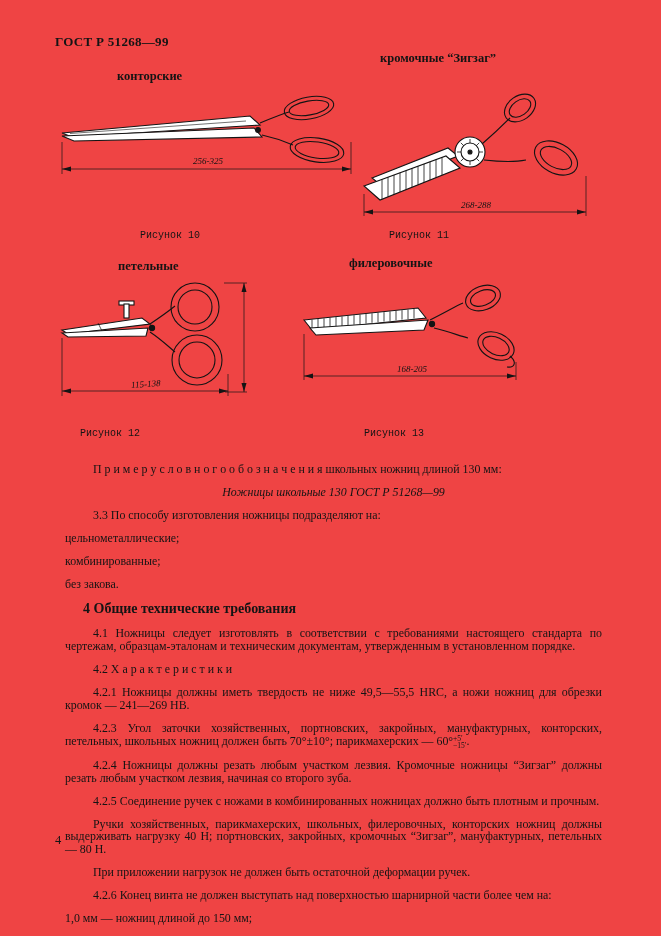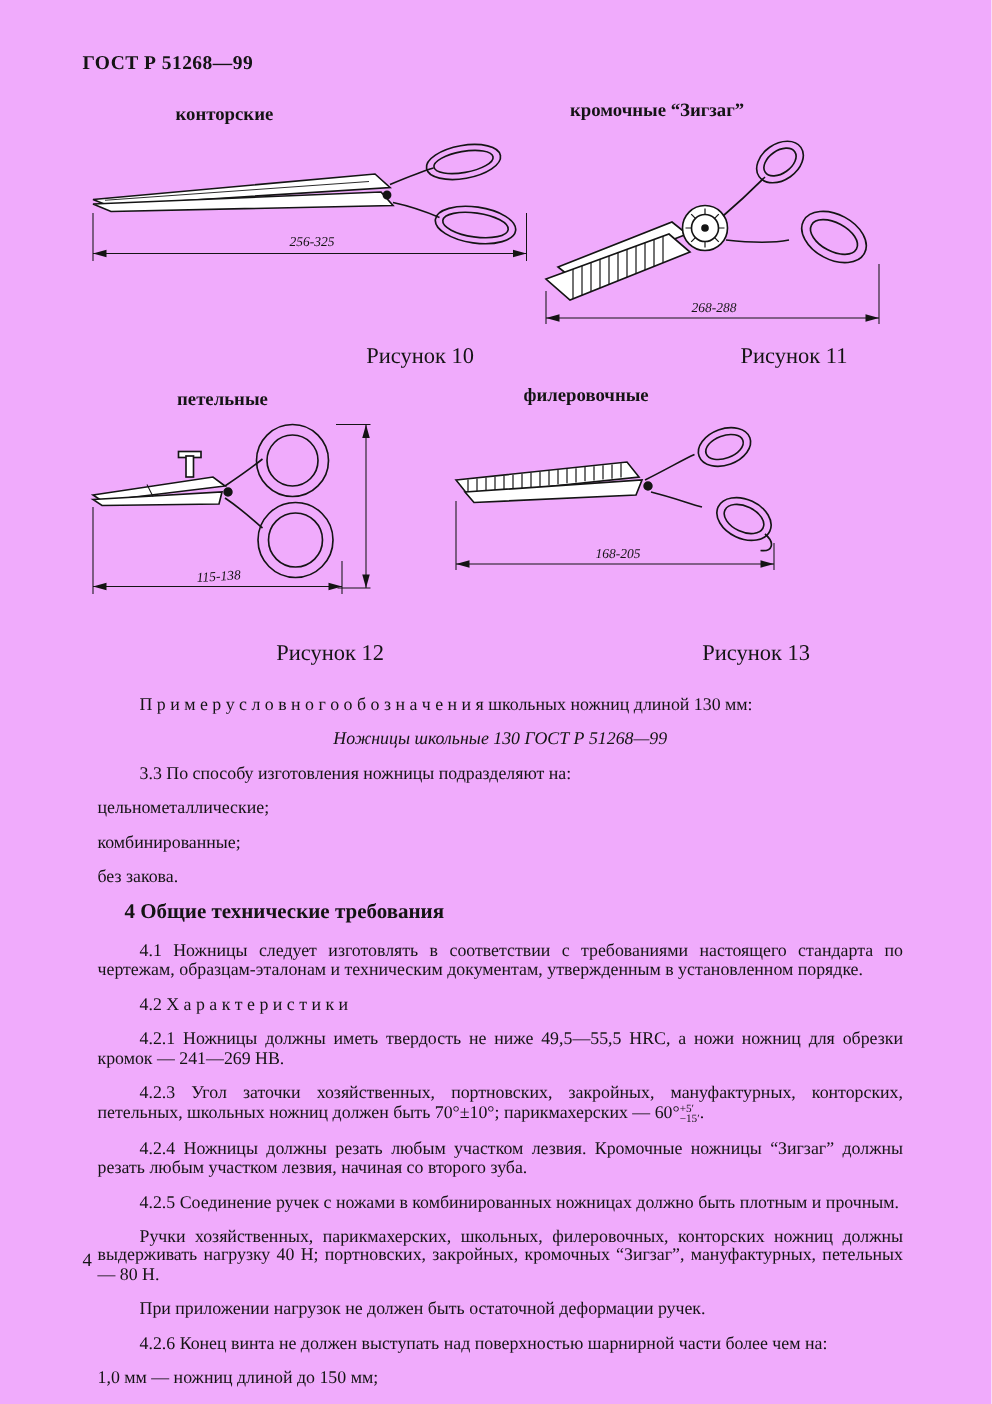--- a/index.html
+++ b/index.html
@@ -1,44 +1,44 @@
 <!DOCTYPE html>
 <html><head>
 <meta charset="utf-8">
 <style>
   * { margin:0; padding:0; box-sizing:border-box; }
   html,body { background:#ffffff; }
   .page {
-    position:relative; width:661px; height:936px; background:#f0abfc;
+    position:relative; width:661px; height:936px; background:#ef4444;
     font-family:"Liberation Serif", serif; color:#141414; overflow:hidden;
   }
   .doc-header { position:absolute; left:55px; top:34px; font-weight:bold; font-size:13px; letter-spacing:.3px; }
   .fig-label { position:absolute; font-weight:bold; font-size:12.5px; text-align:left; }
-  .fig-caption { position:absolute; font-size:15px; text-align:right; }
+  .fig-caption { position:absolute; font-size:10px; text-align:left;font-family:Liberation Mono, monospace; }
   .drawing { position:absolute; }
   .drawing svg { display:block; }
   .dim-text { font-size:9px; font-style:italic; fill:#141414; font-family:"Liberation Serif", serif; }
   .textblock { position:absolute; left:55px; top:453px; width:557px; font-size:11.9px; line-height:12.9px; text-align:justify; }
   .para { margin:10px; }
   .indent { text-indent:28px; }
   .center-italic { text-align:center; font-style:italic; }
   .section-heading { font-weight:bold; font-size:14px; margin:13px 0 11px 0; text-align:left; text-indent:28px; }
   .supsub { display:inline-block; vertical-align:-3px; line-height:0; text-indent:0; }
   .supsub .sup, .supsub .sub { display:block; font-size:7.5px; line-height:7px; letter-spacing:0; }
   .page-number { position:absolute; left:55px; top:833px; font-size:12.5px; }
 </style>
 </head>
 <body>
 
 <div class="page">
 
   <div class="doc-header">ГОСТ Р 51268—99</div>
 
   <div class="fig-label" style="left:117px; top:69px; width:176px;">конторские</div>
-  <div class="fig-label" style="left:380px; top:66px; width:200px;">кромочные “Зигзаг”</div>
+  <div class="fig-label" style="left:380px; top:51px; width:200px;">кромочные “Зигзаг”</div>
 
   <div class="drawing" style="left:58px; top:90px; width:300px; height:92px;">
     <svg width="300" height="92" viewBox="0 0 300 92">
       <g stroke="#141414" stroke-width="1.1" fill="#ffffff">
         <polygon points="4,43 192,26 202,35 14,47"></polygon>
         <polygon points="4,46 196,38 204,47 16,51"></polygon>
         <line x1="12" y1="43.5" x2="188" y2="31" stroke-width="0.6"></line>
         <path d="M202,33 C214,28 224,24 231,22" fill="none"></path>
         <ellipse cx="251" cy="18" rx="25" ry="11" fill="none" transform="rotate(-10 251 18)"></ellipse>
         <ellipse cx="251" cy="18" rx="20" ry="7" fill="none" transform="rotate(-10 251 18)"></ellipse>

